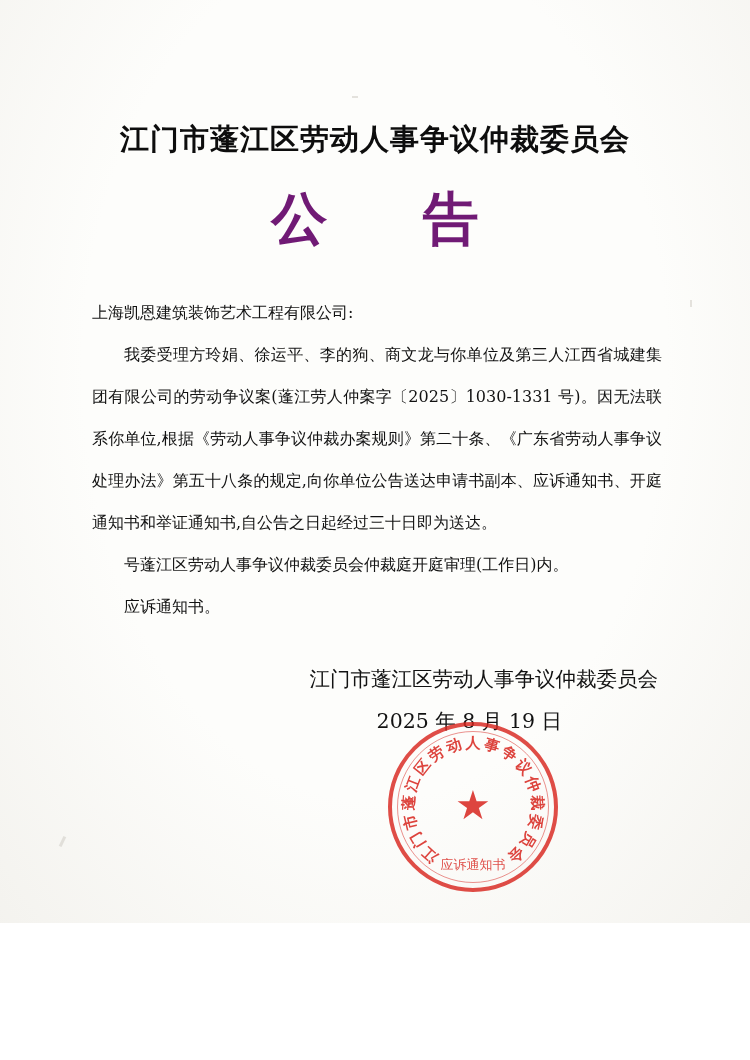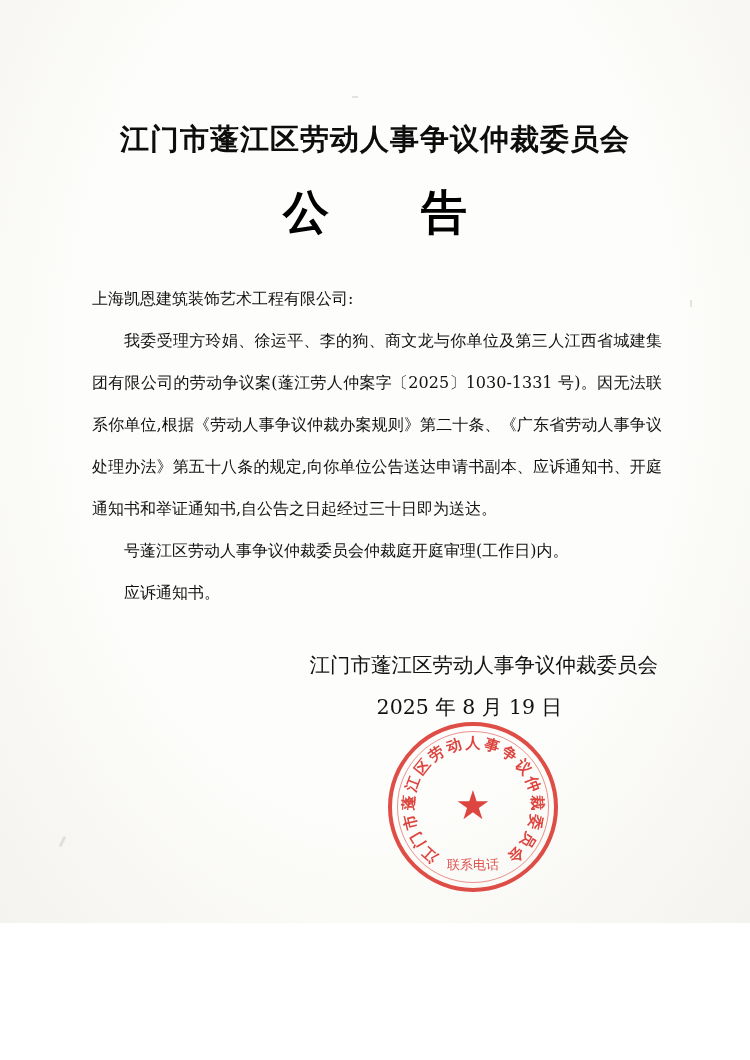--- a/index.html
+++ b/index.html
@@ -47,26 +47,26 @@
     text-align: center;
     font-size: 29px;
     font-weight: bold;
     letter-spacing: 1px;
     margin-top: 120px;
     color: #0d0d0d;
     font-family: "DejaVu Serif", "Liberation Serif", serif;
   }
   .doc-type {
     text-align: center;
-    font-size: 46px;
+    font-size: 56px;
     font-weight: bold;
     letter-spacing: 38px;
     text-indent: 38px;
     margin-top: 22px;
-    color: #000000;
+    color: #701a75;
     font-family: "DejaVu Serif", "Liberation Serif", serif;
   }
 
   .body-block {
     margin: 34px 88px 0 92px;
     font-size: 16px;
     line-height: 42px;
     color: #121212;
     text-align: justify;
     font-family: "DejaVu Serif", "Liberation Serif", serif;
@@ -215,19 +215,19 @@
           <span style="transform: rotate(0deg) translate(0px, -64px) translate(-50%, -50%) rotate(0deg);">人</span>
           <span style="transform: rotate(17.25deg) translate(0px, -64px) translate(-50%, -50%) rotate(0deg);">事</span>
           <span style="transform: rotate(34.5deg) translate(0px, -64px) translate(-50%, -50%) rotate(0deg);">争</span>
           <span style="transform: rotate(51.75deg) translate(0px, -64px) translate(-50%, -50%) rotate(0deg);">议</span>
           <span style="transform: rotate(69deg) translate(0px, -64px) translate(-50%, -50%) rotate(0deg);">仲</span>
           <span style="transform: rotate(86.25deg) translate(0px, -64px) translate(-50%, -50%) rotate(0deg);">裁</span>
           <span style="transform: rotate(103.5deg) translate(0px, -64px) translate(-50%, -50%) rotate(0deg);">委</span>
           <span style="transform: rotate(120.75deg) translate(0px, -64px) translate(-50%, -50%) rotate(0deg);">员</span>
           <span style="transform: rotate(138deg) translate(0px, -64px) translate(-50%, -50%) rotate(0deg);">会</span>
         </div>
-      <div class="bottom-text">联系电话</div>
+      <div class="bottom-text">应诉通知书</div>
     </div>
 
     <div class="contact">联系电话:8223154</div>
 
   </div>
 </div>
 
 </body></html>

